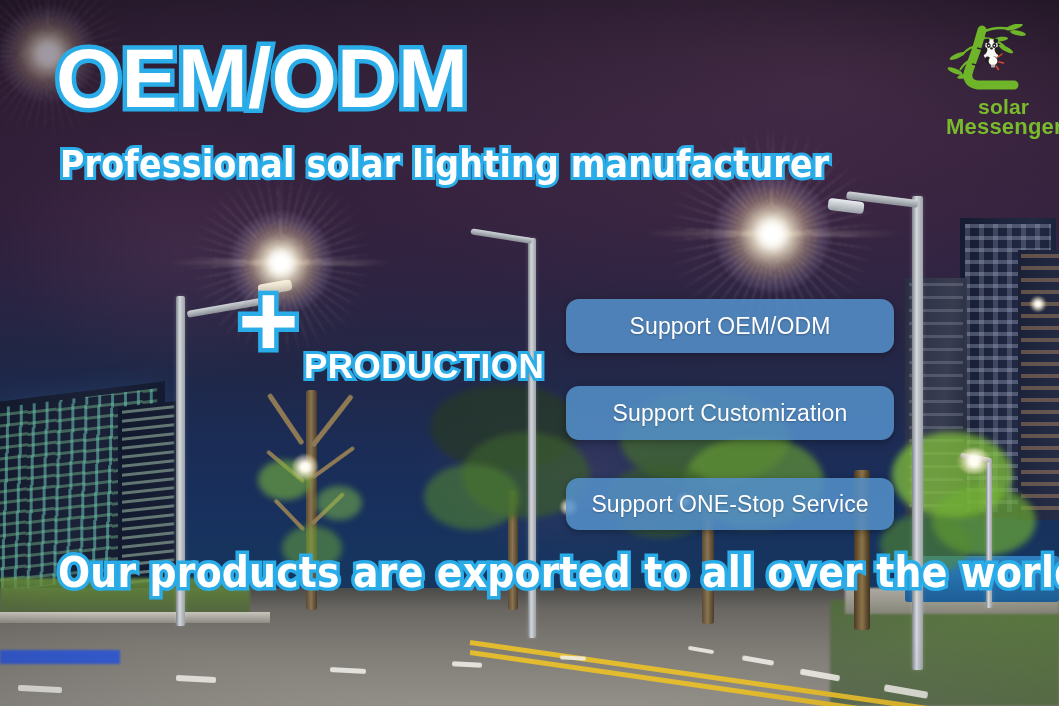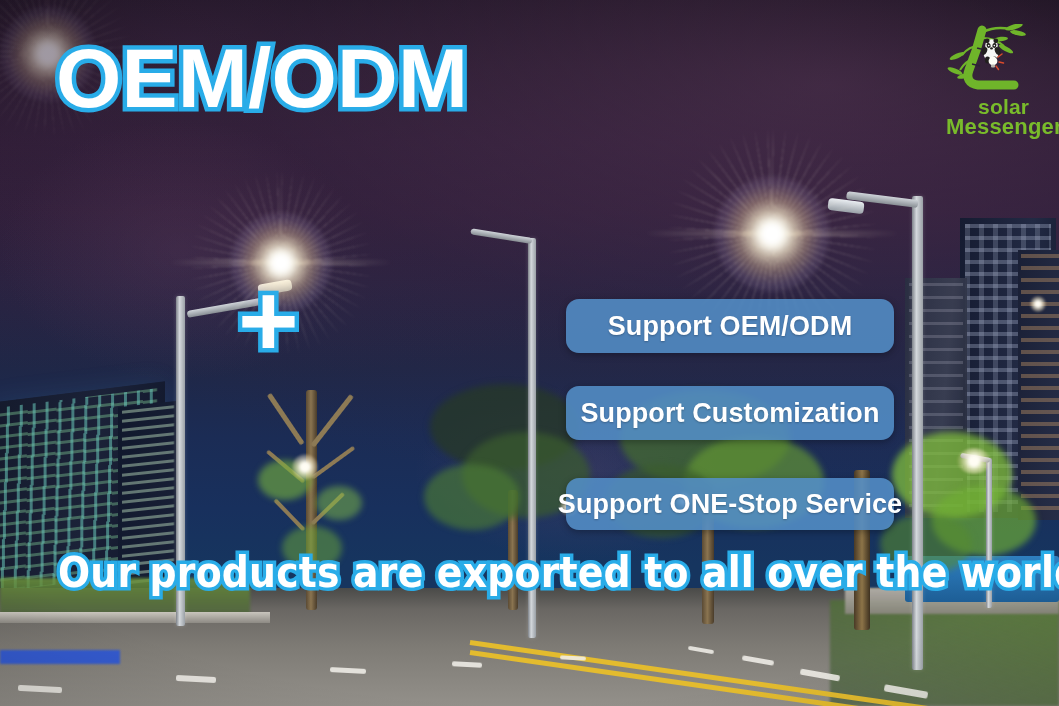--- a/index.html
+++ b/index.html
@@ -204,21 +204,21 @@
   #slogan1{top:552px;}
   #slogan2{top:608px;}
 
   
   .pill{
     position:absolute;
     display:flex;align-items:center;justify-content:center;
     background:rgba(83,142,199,.88);
     border-radius:13px;
     color:#fff;
-    font-size:27px;font-weight:700;
+    font-size:23px;font-weight:400;
     letter-spacing:.1px;
     white-space:nowrap;
     box-shadow:0 2px 7px rgba(0,0,0,.30);
     text-shadow:0 1px 2px rgba(0,0,0,.25);
   }
   #pill1{left:566px;top:299px;width:328px;height:54px;}
   #pill2{left:566px;top:386px;width:328px;height:54px;}
   #pill3{left:566px;top:478px;width:328px;height:52px;}
 
   
@@ -352,24 +352,26 @@
   <div class="smalllight" style="left:676px;top:492px;width:16px;height:16px;"></div>
   <div class="smalllight" style="left:820px;top:574px;width:14px;height:14px;"></div>
   <div class="smalllight" style="left:1030px;top:296px;width:16px;height:16px;"></div>
 
   <div class="layer vignette"></div>
 
   <div class="content">
 
     <div id="title" class="outlined">OEM/ODM</div>
 
+    <div id="subtitle" class="outlined thin">Professional solar lighting manufacturer</div>
 
 
     <div id="plus" class="outlined">+</div>
 
+    <div id="exp1" class="exp-line outlined">PRODUCTION</div>
 
 
     <div id="pill1" class="pill">Support OEM/ODM</div>
 
     <div id="pill2" class="pill">Support Customization</div>
 
     <div id="pill3" class="pill">Support ONE-Stop Service</div>
 
     <div id="slogan1" class="slogan outlined">Our products are exported to all over the world</div>
 

